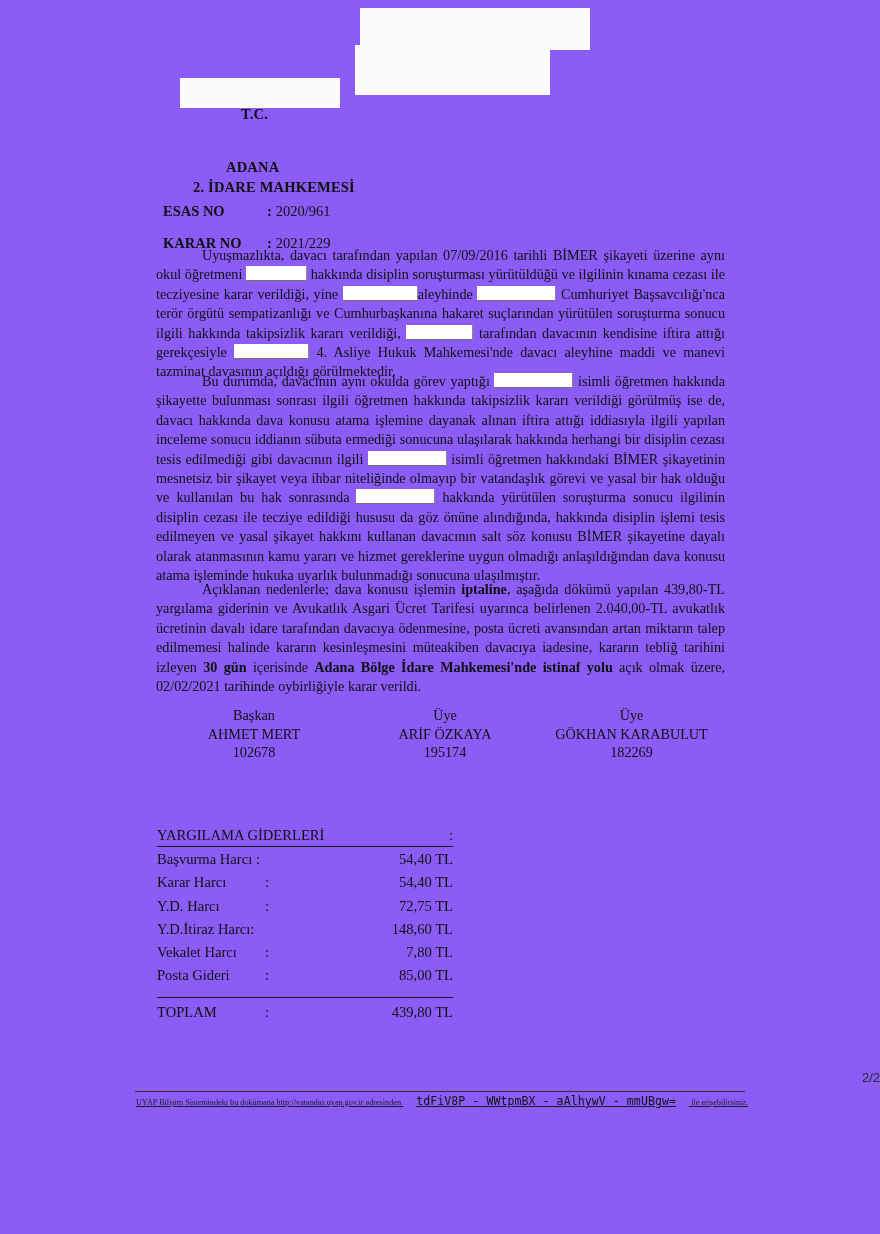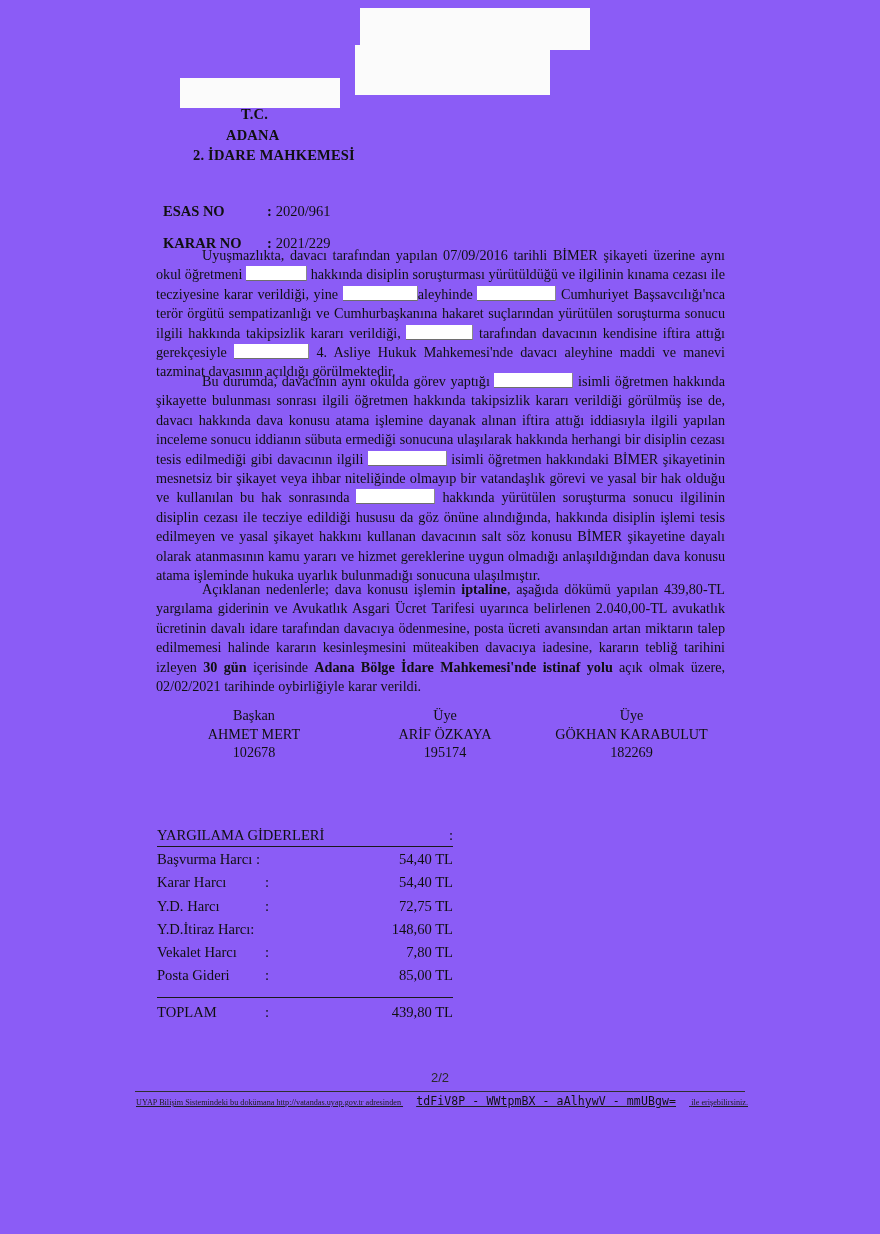--- a/index.html
+++ b/index.html
@@ -40,21 +40,21 @@
     top: 104px;
     width: 560px;
   }
   .heading .line {
     font-weight: bold;
     font-size: 14.5px;
     line-height: 20.5px;
     letter-spacing: .2px;
   }
   .h-tc     { padding-left: 78px; }
-  .h-city   { padding-left: 63px; }
+  .h-city   { padding-left: 63px; margin-top: 32px; }
   .h-court  { padding-left: 30px; }
 
   
   .case-block {
     position: absolute;
     left: 163px;
     top: 189px;
     font-size: 14.5px;
     line-height: 20px;
   }
@@ -158,21 +158,21 @@
   .costs-total .cost-label { width: 108px; }
   .costs-total .cost-colon { width: 46px; }
   .costs-total .cost-amount { flex: 1; text-align: right; }
 
   
   .page-number {
     position: absolute;
     left: 0;
     right: 0;
     top: 1070px;
-    text-align: center;
+    text-align: right;
     font-family: "Liberation Sans", sans-serif;
     font-size: 13px;
     color: #2a2a2a;
   }
   .footer-rule {
     position: absolute;
     left: 135px;
     right: 135px;
     top: 1091px;
     height: 1px;

